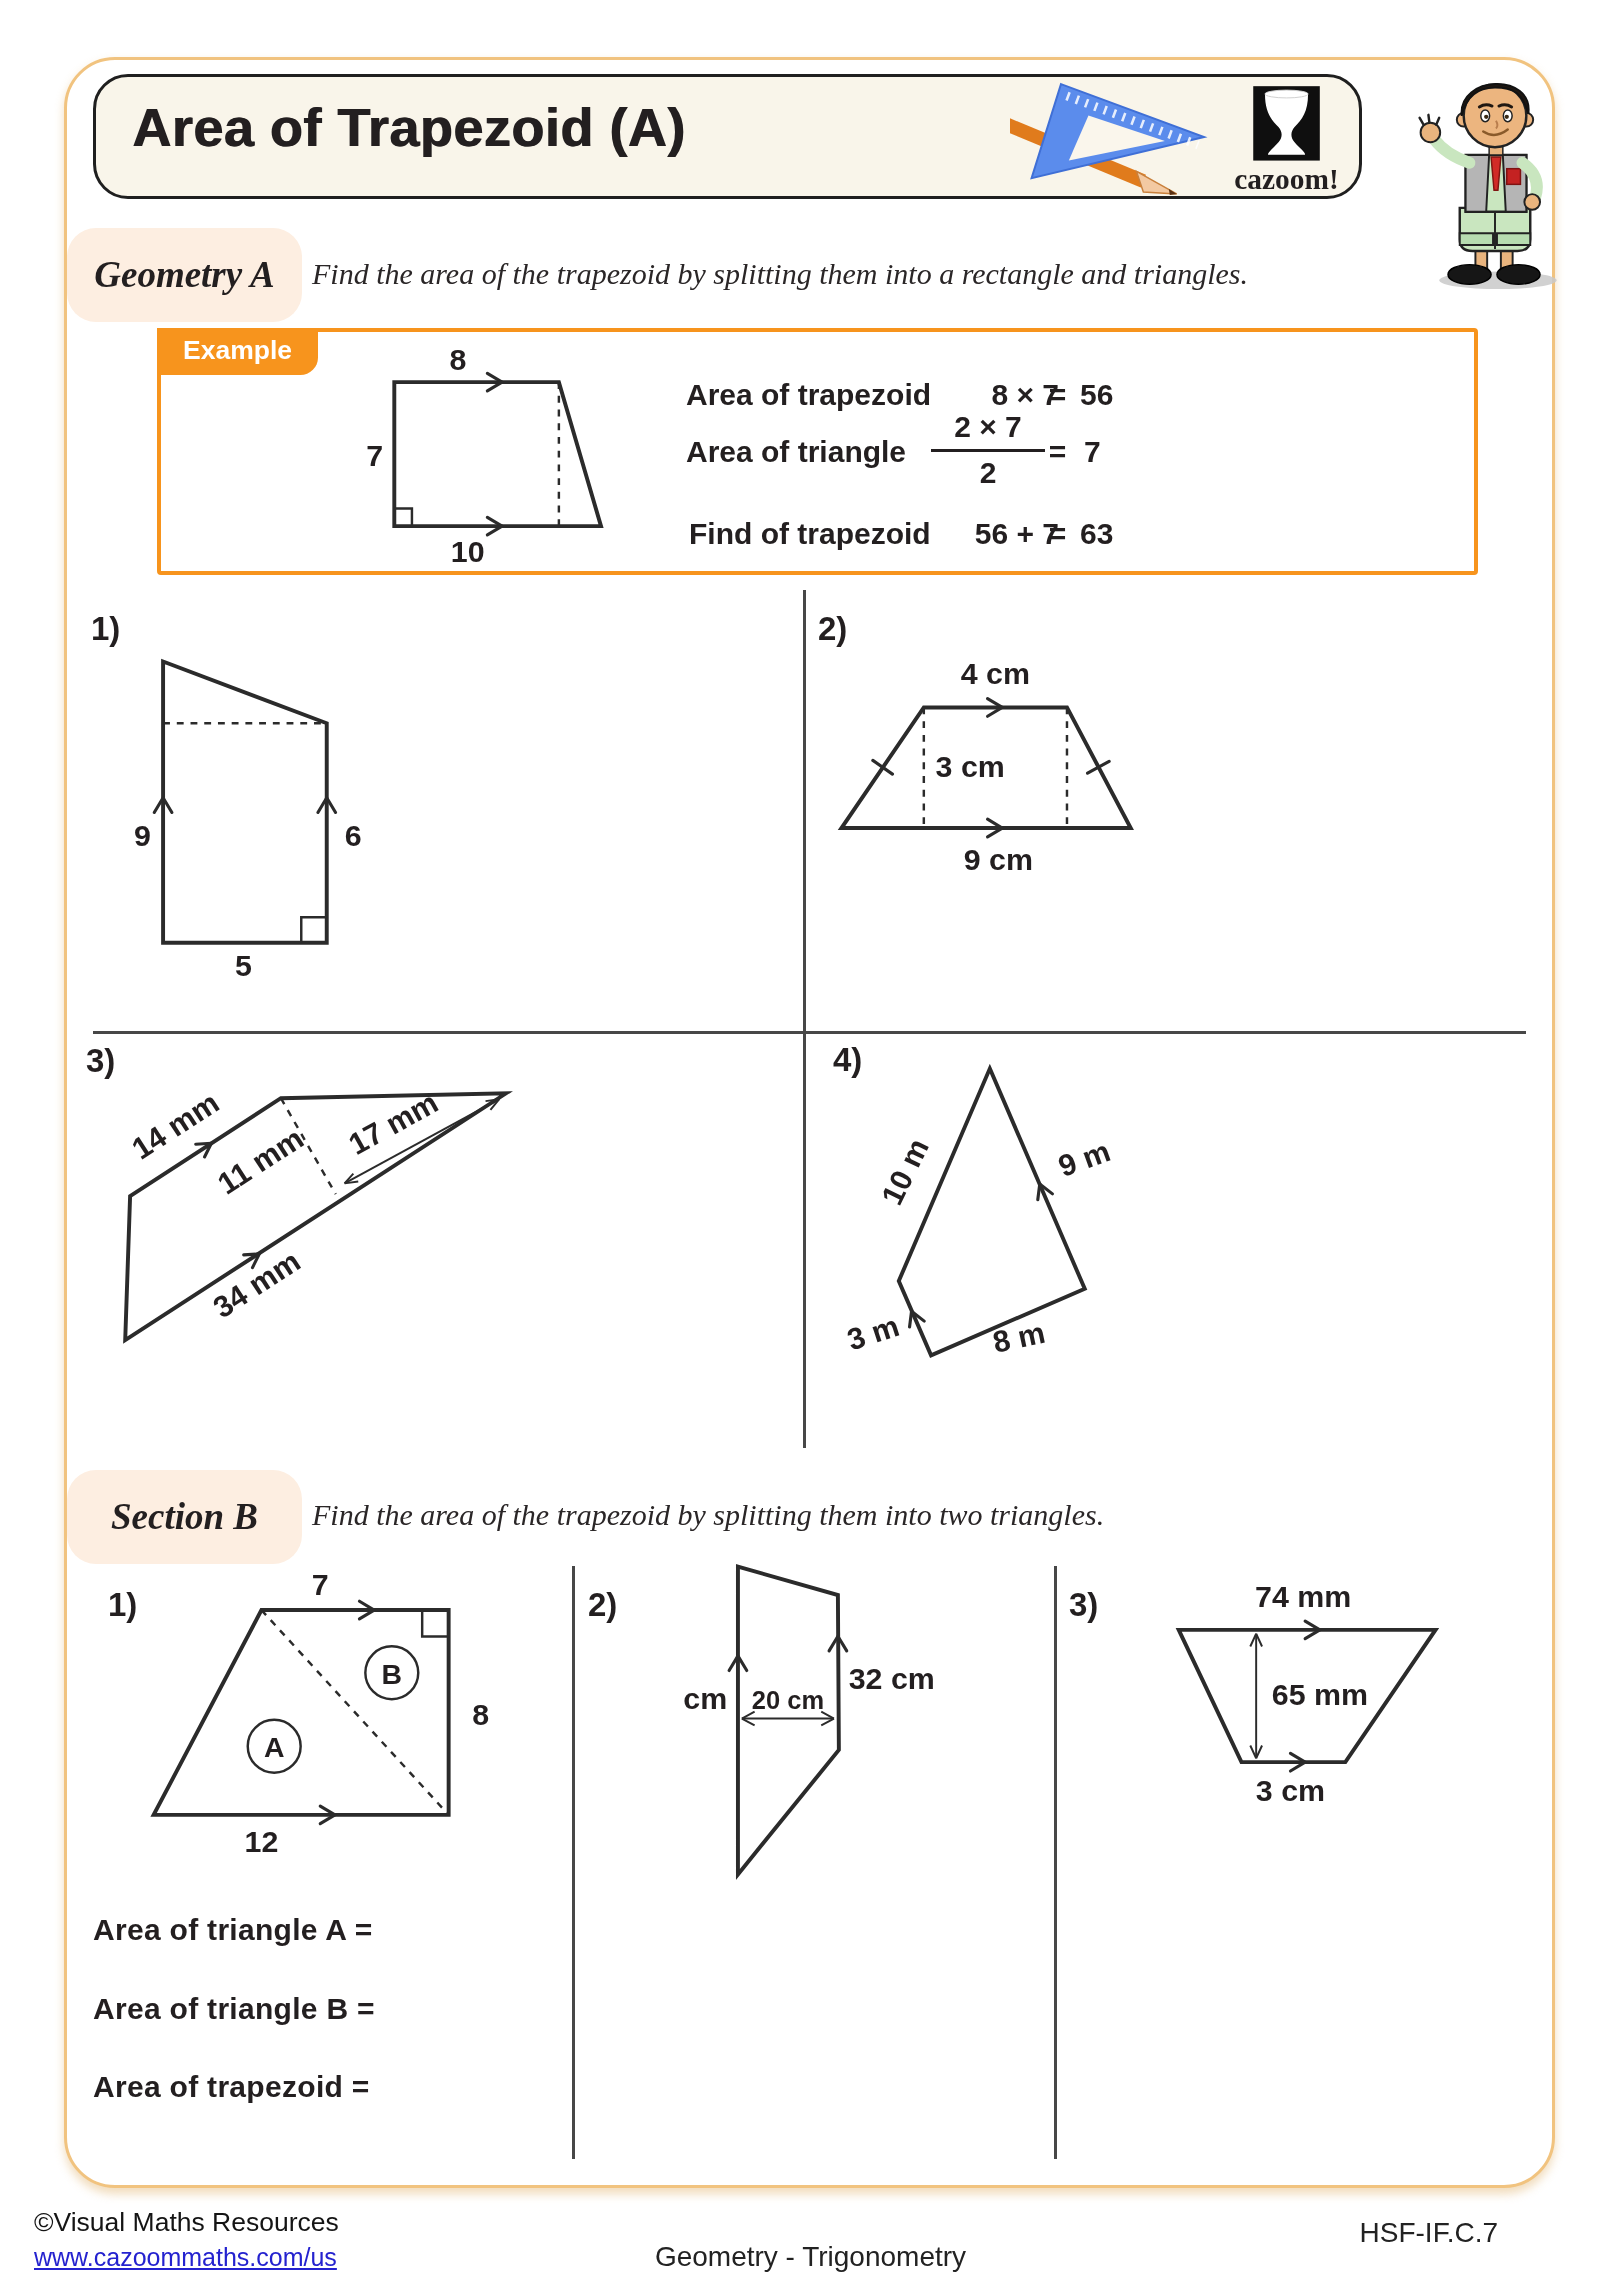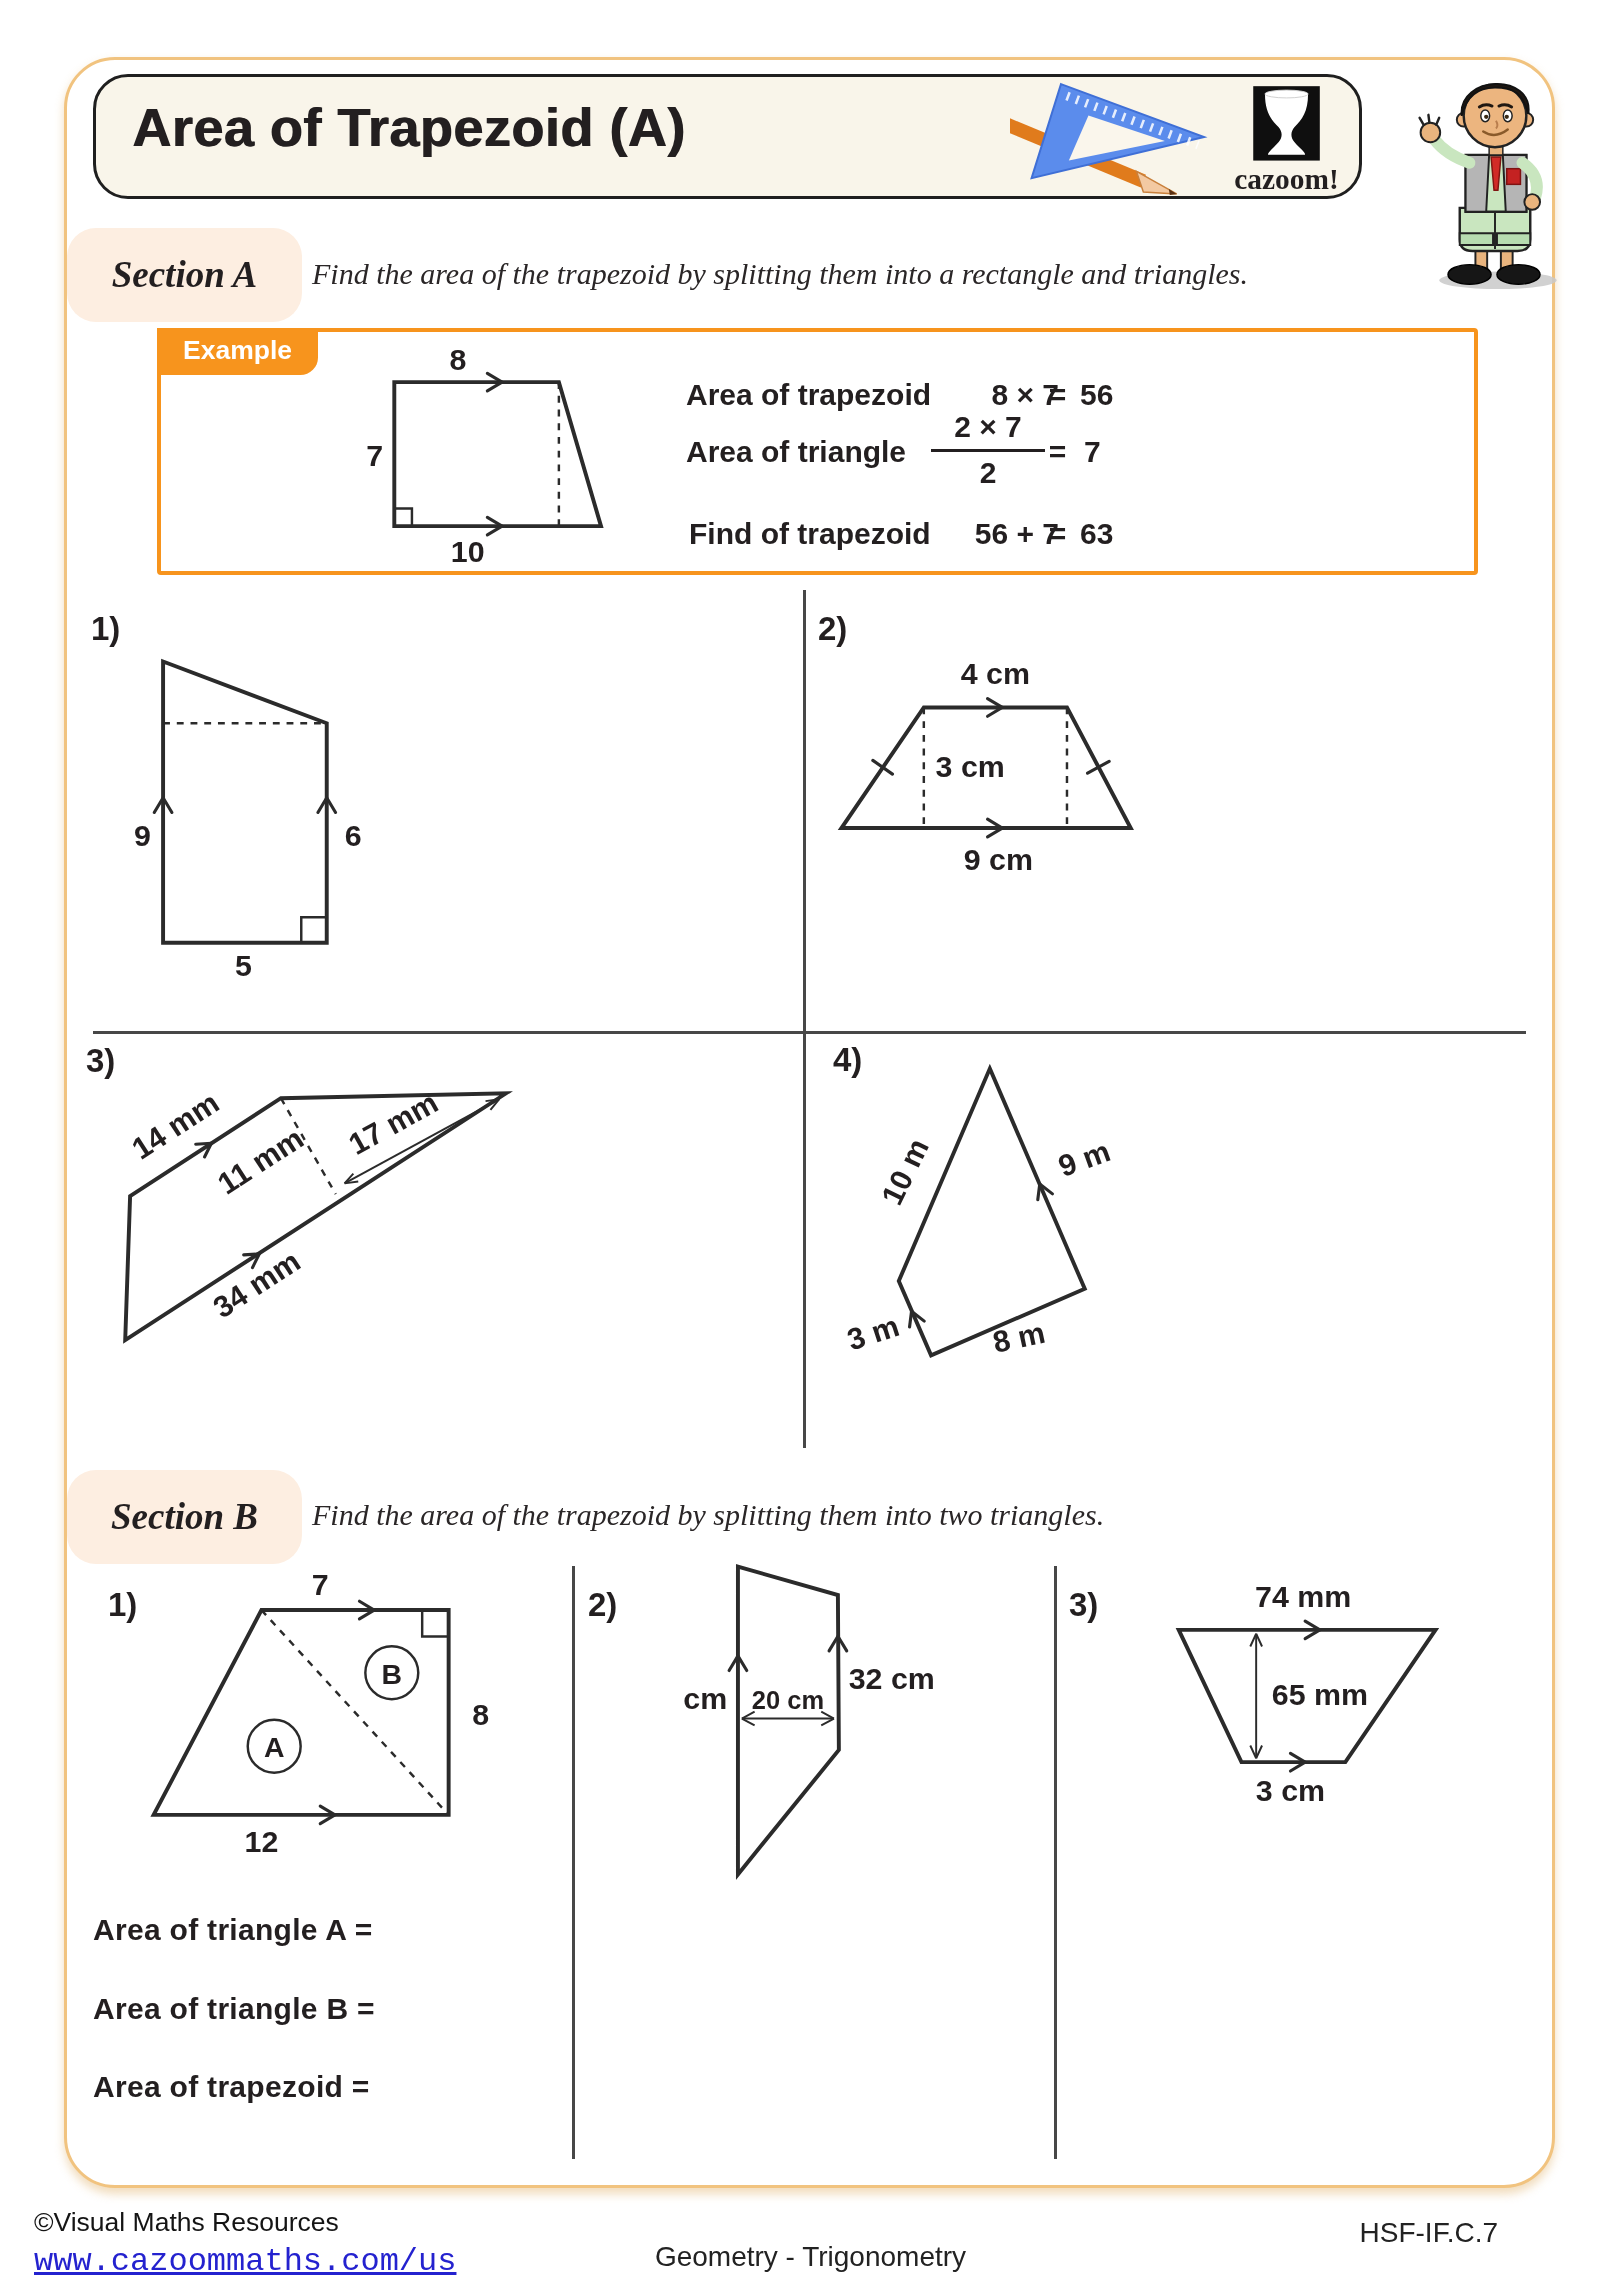--- a/index.html
+++ b/index.html
@@ -64,21 +64,21 @@
 
   
   .vline { width:2.9px; background:#474747; }
   .hline { height:2.9px; background:#474747; }
 
   .pnum { font-size:33px; font-weight:700; }
   .ans-line { font-size:30px; font-weight:700; letter-spacing:0.3px; }
 
   
   .foot { font-size:26.5px; color:#141414; }
-  .foot-link { font-size:32px; color:#2422cf; text-decoration:underline;font-family:Liberation Mono, monospace; }
+  .foot-link { font-size:25px; color:#2422cf; text-decoration:underline; }
   .foot-center { left:0; width:1621px; text-align:center; font-size:28px; color:#222;margin-top:24px; }
   .foot-right { font-size:28px; color:#222; }
 
   
   svg text {
     font-family:"Liberation Sans","DejaVu Sans",sans-serif;
     font-weight:700; font-size:31px; fill:#231f20;
   }
   .geo { stroke:#2b2b2b; stroke-width:4; fill:none; stroke-linejoin:miter; }
   .geo-thin { stroke:#2b2b2b; stroke-width:2.5; fill:none; }
@@ -140,21 +140,21 @@
     <path d="M84,47 q6,-4 13,-1 M104,46 q7,-3 13,1" stroke="#201812" stroke-width="3" fill="none" stroke-linecap="round"></path>
     <ellipse cx="90" cy="56" rx="4.5" ry="6" fill="#fff" stroke="#222" stroke-width="1.5"></ellipse>
     <ellipse cx="113" cy="56" rx="4.5" ry="6" fill="#fff" stroke="#222" stroke-width="1.5"></ellipse>
     <circle cx="91" cy="57" r="2.2" fill="#3a2a16"></circle>
     <circle cx="112" cy="57" r="2.2" fill="#3a2a16"></circle>
     <path d="M101,61 q3,5 0,8" stroke="#b97e4e" stroke-width="2" fill="none"></path>
     <path d="M88,72 Q100,80 113,70" stroke="#8a5a2a" stroke-width="2.5" fill="none" stroke-linecap="round"></path>
   </svg>
 
   <div class="abs section-pill" style="left:67px;top:228px;">
-    <div class="section-label">Section A</div>
+    <div class="section-label">Geometry A</div>
   </div>
   <div class="abs instruction" style="left:312px;top:257px;">Find the area of the trapezoid by splitting them into a rectangle and triangles.</div>
 
   <div class="abs example-box"></div>
   <div class="abs example-tab">Example</div>
 
   <svg class="abs" style="left:348px;top:341px;" width="314" height="240" viewBox="0 0 320 245">
     <polygon class="geo" points="47,42 215,42 258,189 47,189"></polygon>
     <line class="geo-dash" x1="215" y1="42" x2="215" y2="189"></line>
     <path class="geo-thin" d="M47,171 H65 V189"></path>

